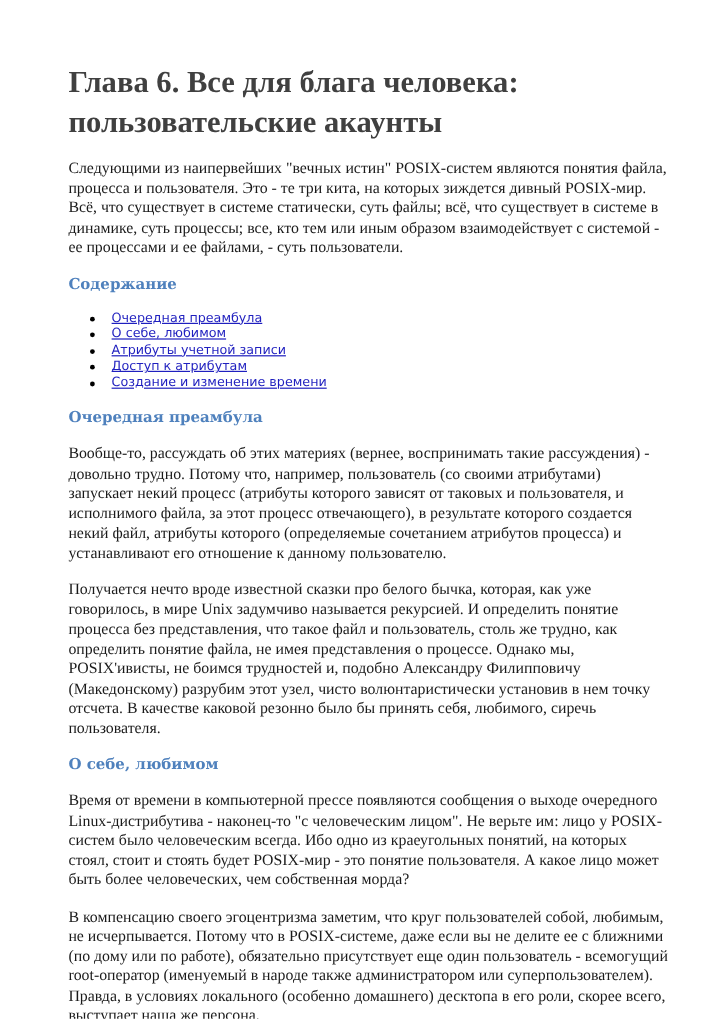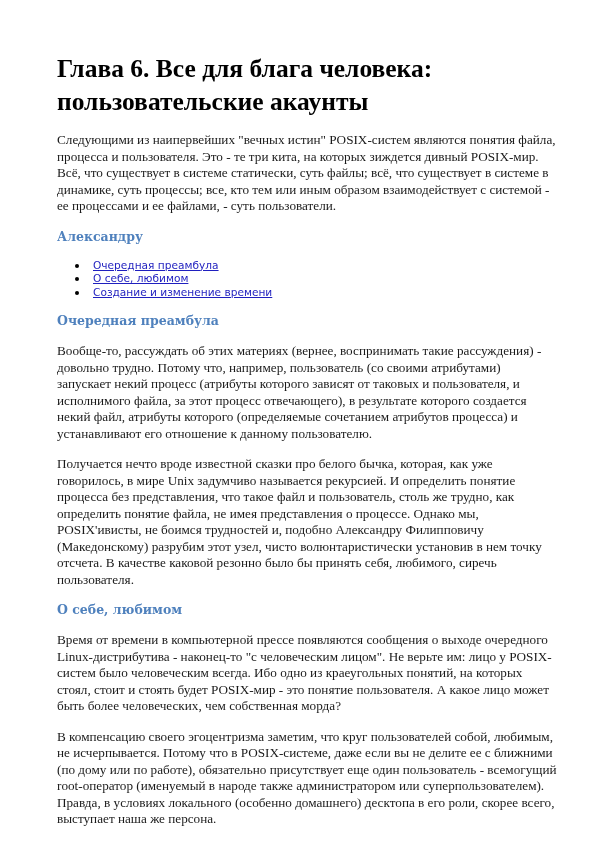--- a/index.html
+++ b/index.html
@@ -3,21 +3,21 @@
 <meta charset="utf-8">
 <style>
   html, body { margin: 0; padding: 0; background: #ffffff; }
   body { width: 600px; height: 849px; overflow: hidden; position: relative; }
   .page { position: absolute; left: 57px; top: 52px; width: 500px; }
   h1 {
     font-family: "Liberation Serif", serif;
     font-weight: bold;
     font-size: 25.5px;
     line-height: 33px;
-    color: #000000;
+    color: #404040;
     margin: 0 0 14px 0;
   }
   p {
     font-family: "Liberation Serif", serif;
     font-size: 13.2px;
     line-height: 16.5px;
     color: #1a1a1a;
     margin: 0 0 14px 0;
   }
   h2 {
@@ -43,24 +43,26 @@
   ul.toc li a { color: #1f1fbf; text-decoration: underline; }
 </style>
 </head>
 <body>
 
 <div class="page">
   <h1>Глава 6. Все для блага человека: пользовательские акаунты</h1>
 
   <p>Следующими из наипервейших "вечных истин" POSIX-систем являются понятия файла, процесса и пользователя. Это - те три кита, на которых зиждется дивный POSIX-мир. Всё, что существует в системе статически, суть файлы; всё, что существует в системе в динамике, суть процессы; все, кто тем или иным образом взаимодействует с системой - ее процессами и ее файлами, - суть пользователи.</p>
 
-  <h2>Александру</h2>
+  <h2>Содержание</h2>
   <ul class="toc">
     <li><span class="bullet"></span><a href="#">Очередная преамбула</a></li>
     <li><span class="bullet"></span><a href="#">О себе, любимом</a></li>
+    <li><span class="bullet"></span><a href="#">Атрибуты учетной записи</a></li>
+    <li><span class="bullet"></span><a href="#">Доступ к атрибутам</a></li>
     <li><span class="bullet"></span><a href="#">Создание и изменение времени</a></li>
   </ul>
 
   <h2>Очередная преамбула</h2>
   <p>Вообще-то, рассуждать об этих материях (вернее, воспринимать такие рассуждения) - довольно трудно. Потому что, например, пользователь (со своими атрибутами) запускает некий процесс (атрибуты которого зависят от таковых и пользователя, и исполнимого файла, за этот процесс отвечающего), в результате которого создается некий файл, атрибуты которого (определяемые сочетанием атрибутов процесса) и устанавливают его отношение к данному пользователю.</p>
   <p>Получается нечто вроде известной сказки про белого бычка, которая, как уже говорилось, в мире Unix задумчиво называется рекурсией. И определить понятие процесса без представления, что такое файл и пользователь, столь же трудно, как определить понятие файла, не имея представления о процессе. Однако мы, POSIX'ивисты, не боимся трудностей и, подобно Александру Филипповичу (Македонскому) разрубим этот узел, чисто волюнтаристически установив в нем точку отсчета. В качестве каковой резонно было бы принять себя, любимого, сиречь пользователя.</p>
 
   <h2>О себе, любимом</h2>
   <p>Время от времени в компьютерной прессе появляются сообщения о выходе очередного Linux-дистрибутива - наконец-то "с человеческим лицом". Не верьте им: лицо у POSIX-систем было человеческим всегда. Ибо одно из краеугольных понятий, на которых стоял, стоит и стоять будет POSIX-мир - это понятие пользователя. А какое лицо может быть более человеческих, чем собственная морда?</p>
   <p>В компенсацию своего эгоцентризма заметим, что круг пользователей собой, любимым, не исчерпывается. Потому что в POSIX-системе, даже если вы не делите ее с ближними (по дому или по работе), обязательно присутствует еще один пользователь - всемогущий root-оператор (именуемый в народе также администратором или суперпользователем). Правда, в условиях локального (особенно домашнего) десктопа в его роли, скорее всего, выступает наша же персона.</p>

